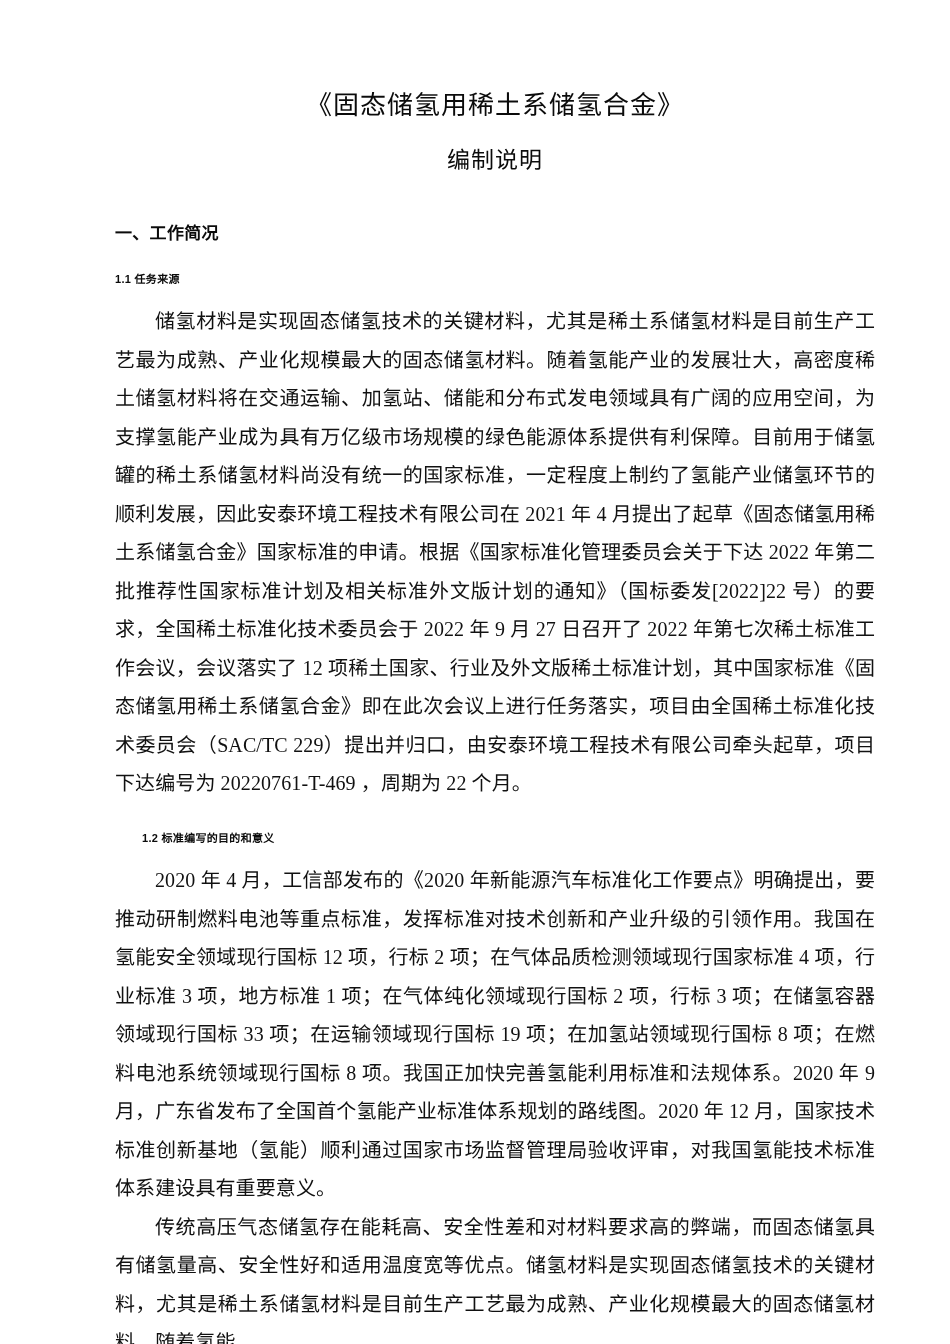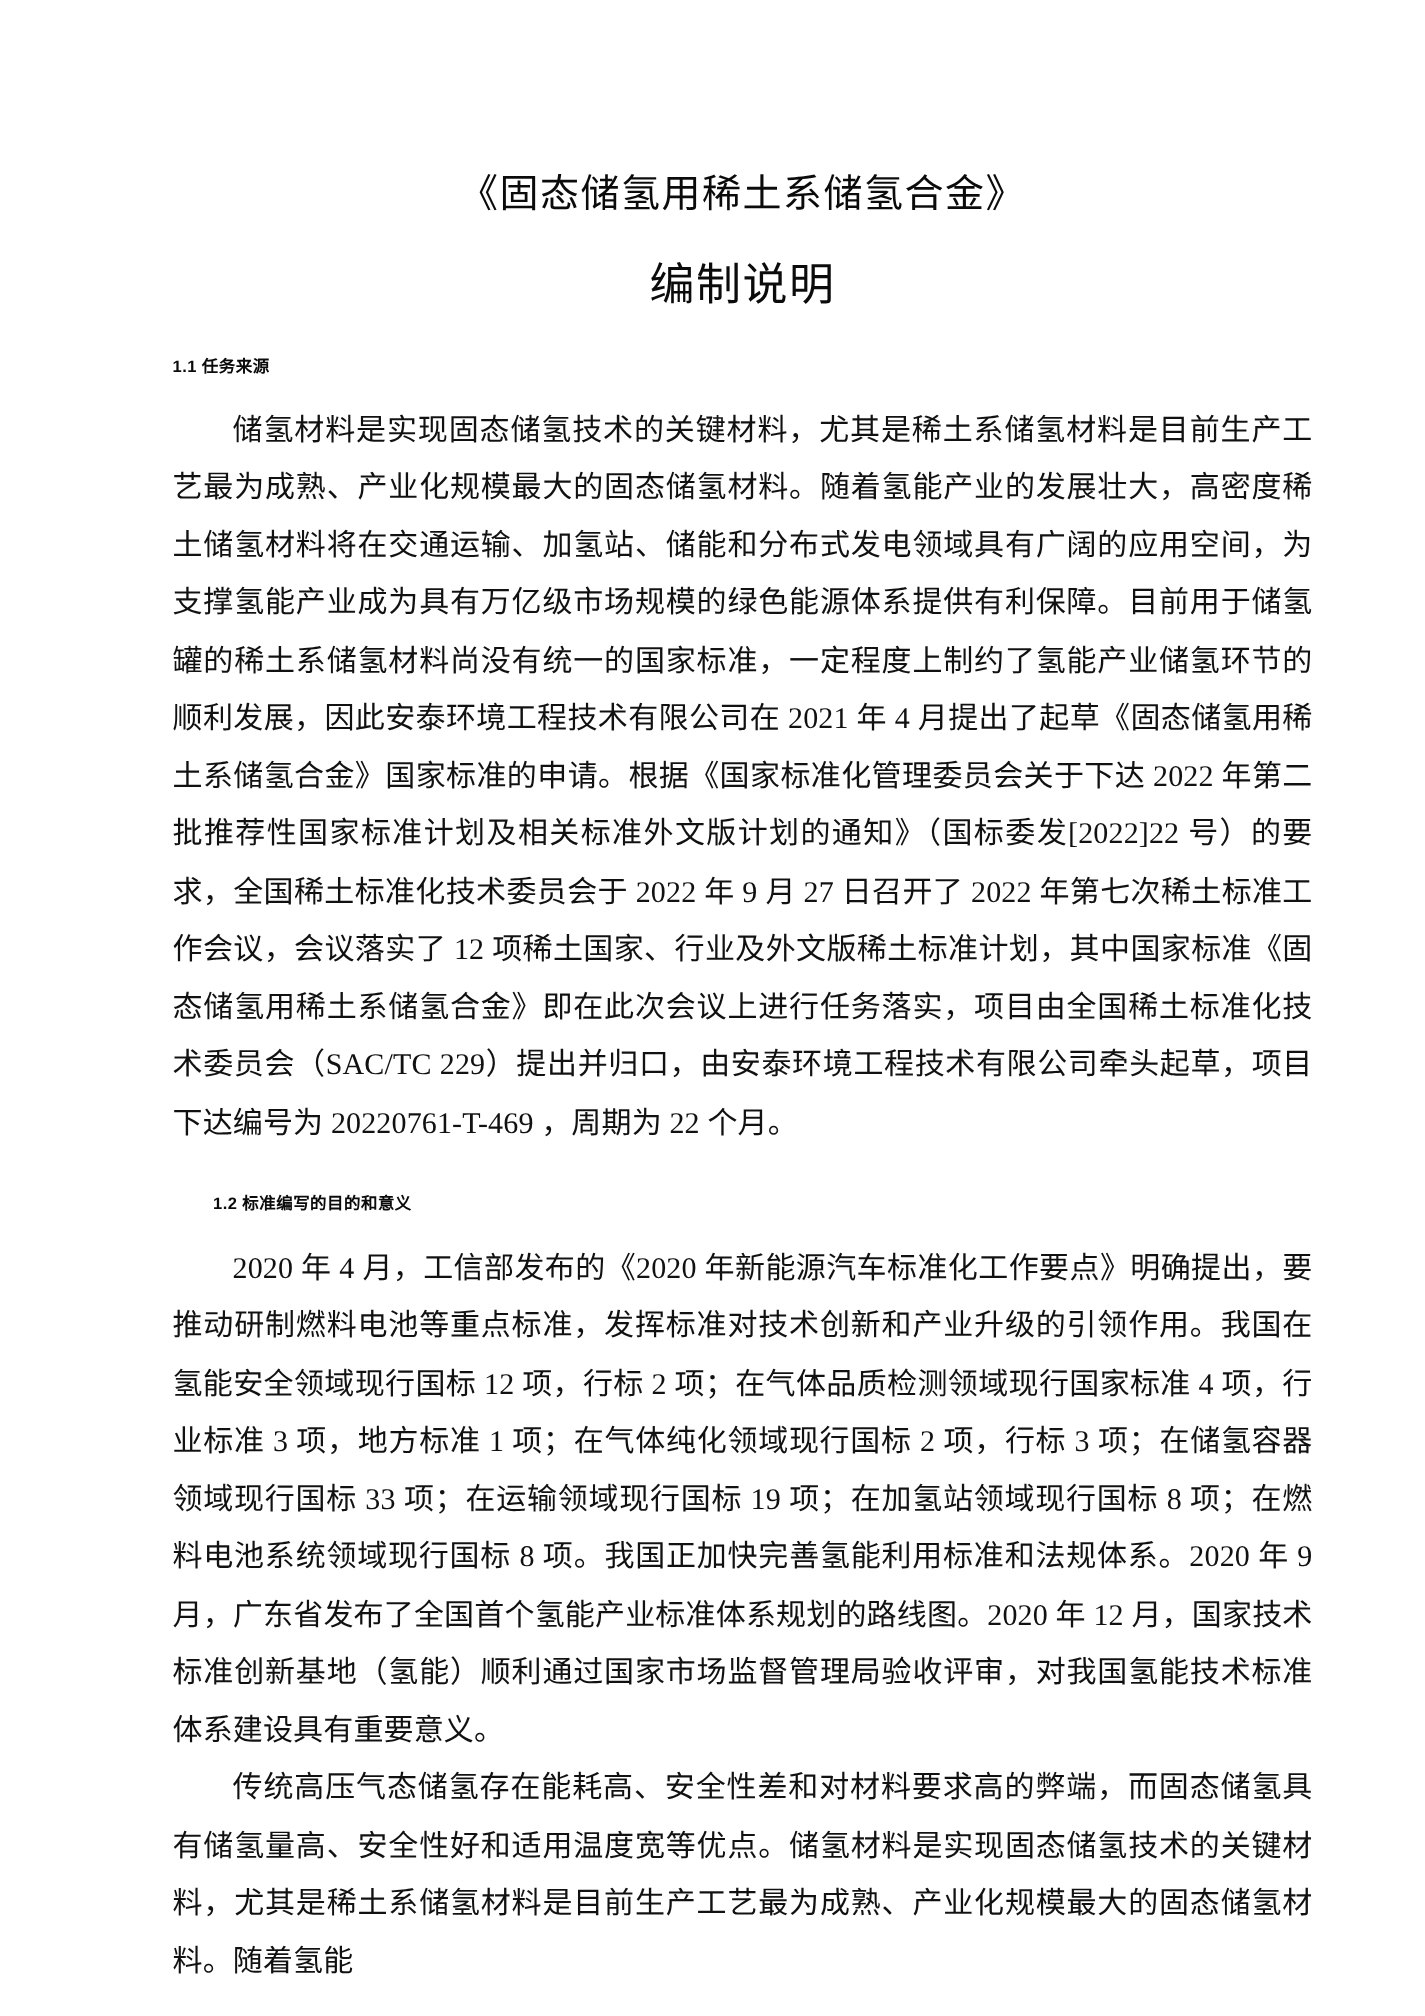--- a/index.html
+++ b/index.html
@@ -20,35 +20,35 @@
 
   .page-body {
     position: absolute;
     left: 115px;
     top: 0;
     width: 760px;
   }
 
   
   .doc-title {
-    font-family: Liberation Mono, monospace;
+    font-family: Liberation Sans, sans-serif;
     font-size: 26px;
     font-weight: 400;
     text-align: center;
     letter-spacing: 1px;
     color: #0b0b0b;
     margin: 0;
-    padding-top: 114px;
+    padding-top: 88px;
     line-height: 1.35;
     white-space: nowrap;
   }
 
   .doc-subtitle {
     font-family: "Liberation Sans", "DejaVu Sans", sans-serif;
-    font-size: 30px;
+    font-size: 23px;
     font-weight: 400;
     text-align: center;
     letter-spacing: 1px;
     color: #0b0b0b;
     margin: 0;
     padding-top: 22px;
     line-height: 1.35;
   }
 
   
@@ -103,20 +103,21 @@
 </head>
 <body>
 
 <div class="page">
   <div class="page-body">
 
     <h1 class="doc-title">《固态储氢用稀土系储氢合金》</h1>
 
     <h2 class="doc-subtitle">编制说明</h2>
 
+    <h3 class="h1">一、工作简况</h3>
 
     <h4 class="h2">1.1  任务来源</h4>
 
     <p class="para first-after-heading">储氢材料是实现固态储氢技术的关键材料，尤其是稀土系储氢材料是目前生产工艺最为成熟、产业化规模最大的固态储氢材料。随着氢能产业的发展壮大，高密度稀土储氢材料将在交通运输、加氢站、储能和分布式发电领域具有广阔的应用空间，为支撑氢能产业成为具有万亿级市场规模的绿色能源体系提供有利保障。目前用于储氢罐的稀土系储氢材料尚没有统一的国家标准，一定程度上制约了氢能产业储氢环节的顺利发展，因此安泰环境工程技术有限公司在 2021 年 4 月提出了起草《固态储氢用稀土系储氢合金》国家标准的申请。根据《国家标准化管理委员会关于下达 2022 年第二批推荐性国家标准计划及相关标准外文版计划的通知》（国标委发[2022]22 号）的要求，全国稀土标准化技术委员会于 2022 年 9 月 27 日召开了 2022 年第七次稀土标准工作会议，会议落实了 12 项稀土国家、行业及外文版稀土标准计划，其中国家标准《固态储氢用稀土系储氢合金》即在此次会议上进行任务落实，项目由全国稀土标准化技术委员会（SAC/TC 229）提出并归口，由安泰环境工程技术有限公司牵头起草，项目下达编号为 20220761-T-469 ，周期为 22 个月。</p>
 
     <h4 class="h2 spaced-top">1.2  标准编写的目的和意义</h4>
 
     <p class="para first-after-heading">2020 年 4 月，工信部发布的《2020 年新能源汽车标准化工作要点》明确提出，要推动研制燃料电池等重点标准，发挥标准对技术创新和产业升级的引领作用。我国在氢能安全领域现行国标 12 项，行标 2 项；在气体品质检测领域现行国家标准 4 项，行业标准 3 项，地方标准 1 项；在气体纯化领域现行国标 2 项，行标 3 项；在储氢容器领域现行国标 33 项；在运输领域现行国标 19 项；在加氢站领域现行国标 8 项；在燃料电池系统领域现行国标 8 项。我国正加快完善氢能利用标准和法规体系。2020 年 9 月，广东省发布了全国首个氢能产业标准体系规划的路线图。2020 年 12 月，国家技术标准创新基地（氢能）顺利通过国家市场监督管理局验收评审，对我国氢能技术标准体系建设具有重要意义。</p>
 
     <p class="para tight">传统高压气态储氢存在能耗高、安全性差和对材料要求高的弊端，而固态储氢具有储氢量高、安全性好和适用温度宽等优点。储氢材料是实现固态储氢技术的关键材料，尤其是稀土系储氢材料是目前生产工艺最为成熟、产业化规模最大的固态储氢材料。随着氢能</p>

